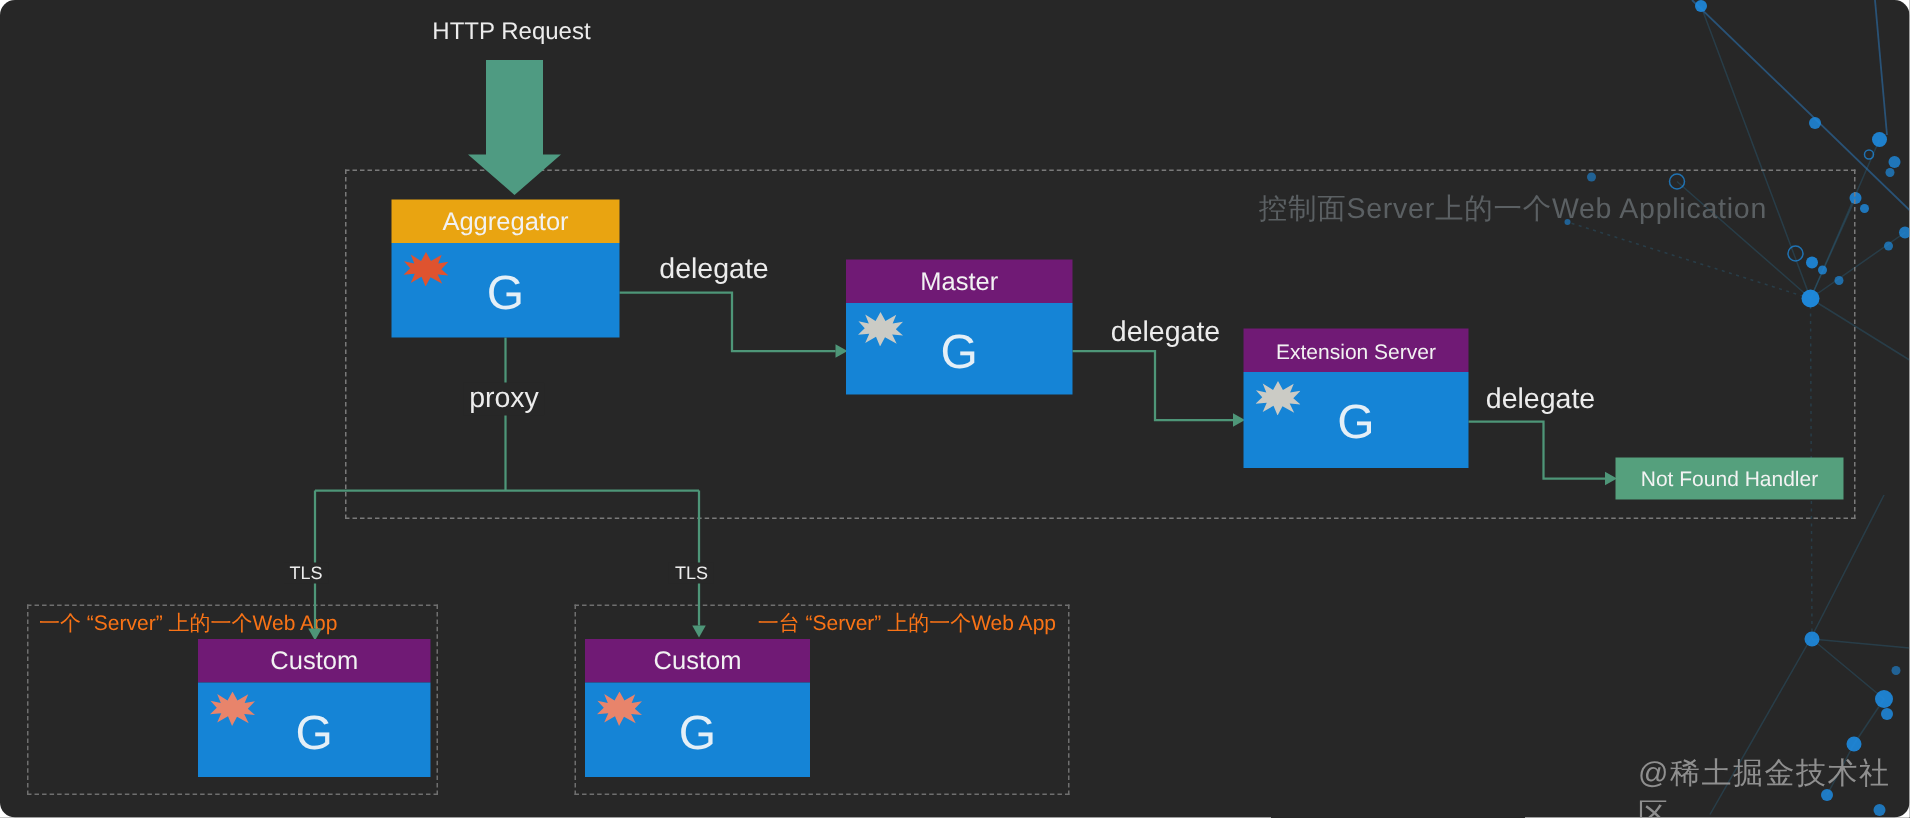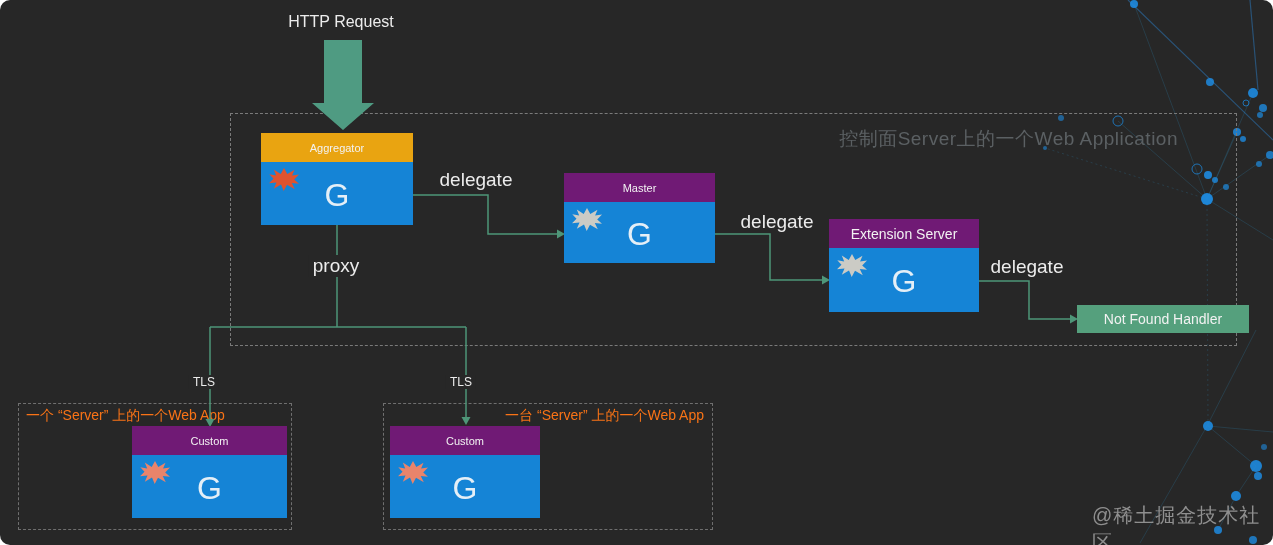--- a/index.html
+++ b/index.html
@@ -16,31 +16,31 @@
   .grp-label{position:absolute;font-size:14px;color:#f97316;white-space:nowrap;}
   .edges{z-index:3;}
   .bigarrow{z-index:4;}
   .lbl{position:absolute;color:#ececec;white-space:nowrap;z-index:5;transform:translateX(-50%);}
   .lbl-http{font-size:16px;}
   .lbl-edge{font-size:19px;}
   .lbl-bg{background:#272727;padding:0 4px;}
   .lbl-tls{font-size:12px;margin-top:47px;}
   .node{position:absolute;display:flex;flex-direction:column;z-index:6;}
   .node-header{height:29px;flex:0 0 29px;display:flex;align-items:center;justify-content:center;
-    color:#f2f2f2;font-size:11px;}
+    color:#f2f2f2;font-size:17px;}
   .hdr-orange{background:#e9a411;}
   .hdr-green{background:#701a75;}
   .node-body{flex:1;background:#1584d6;position:relative;display:flex;align-items:center;justify-content:center;}
   .gletter{font-size:32px;color:#e4eff7;line-height:1;margin-top:2px;}
   .burst{position:absolute;left:8px;top:6px;width:30px;height:23px;
     clip-path:polygon(50% 0%,61% 26%,85% 8%,77% 33%,100% 28%,84% 50%,100% 68%,76% 65%,86% 92%,60% 73%,49% 100%,40% 72%,16% 90%,25% 63%,0% 66%,15% 47%,1% 27%,24% 33%,16% 7%,39% 26%);}
   .burst-red{background:#df532f;}
   .burst-gray{background:#cbcbc5;}
   .burst-salmon{background:#e8846b;}
-  .nf-box{position:absolute;left:1077px;top:305px;width:172px;height:28px;background:#55a07d;
+  .nf-box{position:absolute;left:1077px;top:305px;width:152px;height:28px;background:#55a07d;
     display:flex;align-items:center;justify-content:center;color:#f2f2f2;font-size:14px;z-index:6;}
   .watermark{position:absolute;left:1092px;top:502px;font-size:20px;color:#8f8f8f;z-index:7;letter-spacing:1px;}
 </style>
 </head>
 <body>
 
 <div class="stage">
 
   <svg class="layer particles" width="1273" height="545">
     <g stroke="#2c6e8e" stroke-opacity="0.32" stroke-width="1" fill="none">

